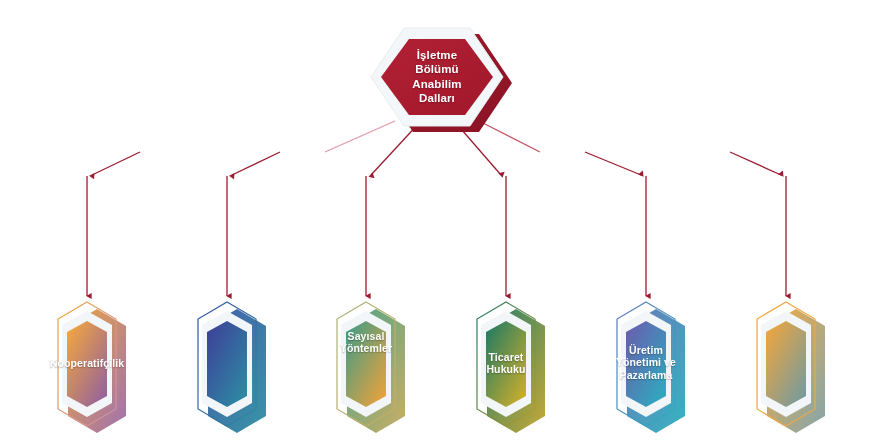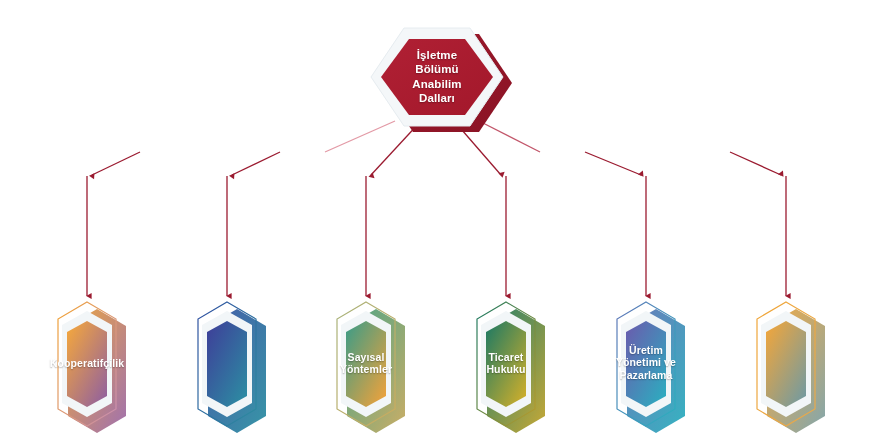--- a/index.html
+++ b/index.html
@@ -233,21 +233,21 @@
   </svg>
 
   <div class="hex-label" id="root-label" style="left:377px; top:48px; width:120px;">İşletme
 Bölümü
 Anabilim
 Dalları</div>
 
   <div class="hex-label leaf-label" style="left:32px; top:357px; width:110px;">Kooperatifçilik</div>
 
 
-  <div class="hex-label leaf-label" style="left:311px; top:351px; width:110px;text-align:center;">Sayısal
+  <div class="hex-label leaf-label" style="left:311px; top:330px; width:110px;text-align:center;">Sayısal
 Yöntemler</div>
 
   <div class="hex-label leaf-label" style="left:451px; top:351px; width:110px;">Ticaret
 Hukuku</div>
 
   <div class="hex-label leaf-label" style="left:591px; top:344px; width:110px;">Üretim
 Yönetimi ve
 Pazarlama</div>
 
 

